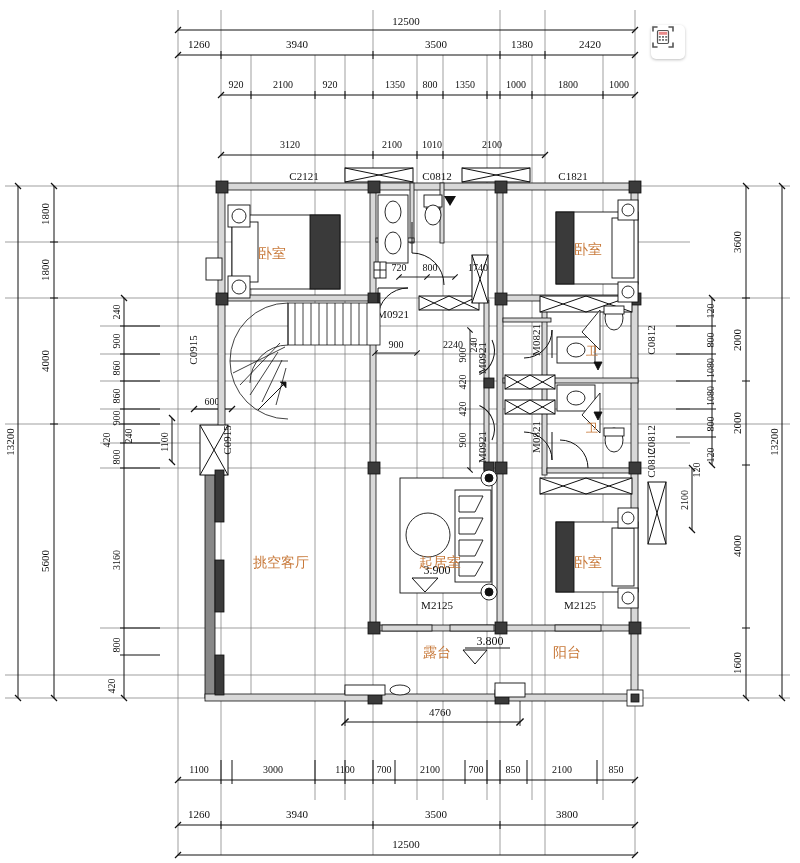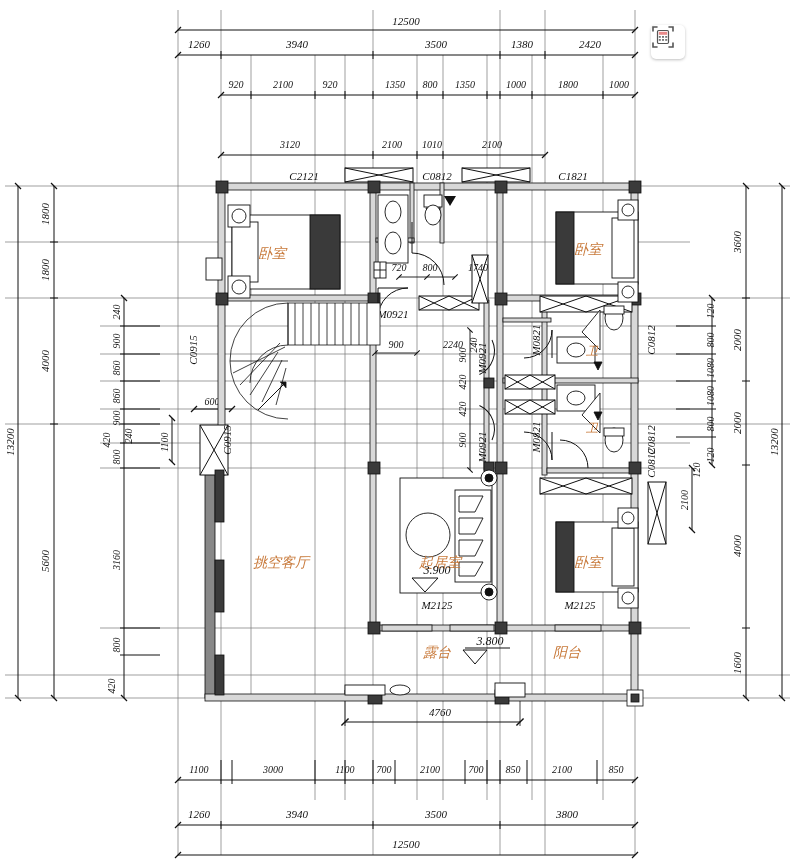--- a/index.html
+++ b/index.html
@@ -1,18 +1,18 @@
 <!DOCTYPE html>
 <html><head>
 <meta charset="utf-8">
 <style>
   html,body{margin:0;padding:0;background:#ffffff;}
   body{width:800px;height:863px;position:relative;overflow:hidden;
        font-family:"Liberation Sans","DejaVu Sans",sans-serif;color:#111;}
-  #stage{position:absolute;left:0;top:0;width:684px;height:863px;font-style:italic;}
+  #stage{position:absolute;left:0;top:0;width:684px;height:863px;}
   svg{position:absolute;left:0;top:0;}
 
   
   .dim{font-size:11px;fill:#111;font-family:"Liberation Serif","DejaVu Serif",serif;}
   .dim-s{font-size:10px;fill:#111;font-family:"Liberation Serif","DejaVu Serif",serif;}
   .code{font-size:11px;fill:#111;font-family:"Liberation Serif","DejaVu Serif",serif;}
   .room{font-size:14px;fill:#c8793a;font-family:"DejaVu Sans",sans-serif;}
   .room-sm{font-size:12px;fill:#c8793a;font-family:"DejaVu Sans",sans-serif;}
   .elev{font-size:12px;fill:#111;font-family:"Liberation Serif","DejaVu Serif",serif;}
 

